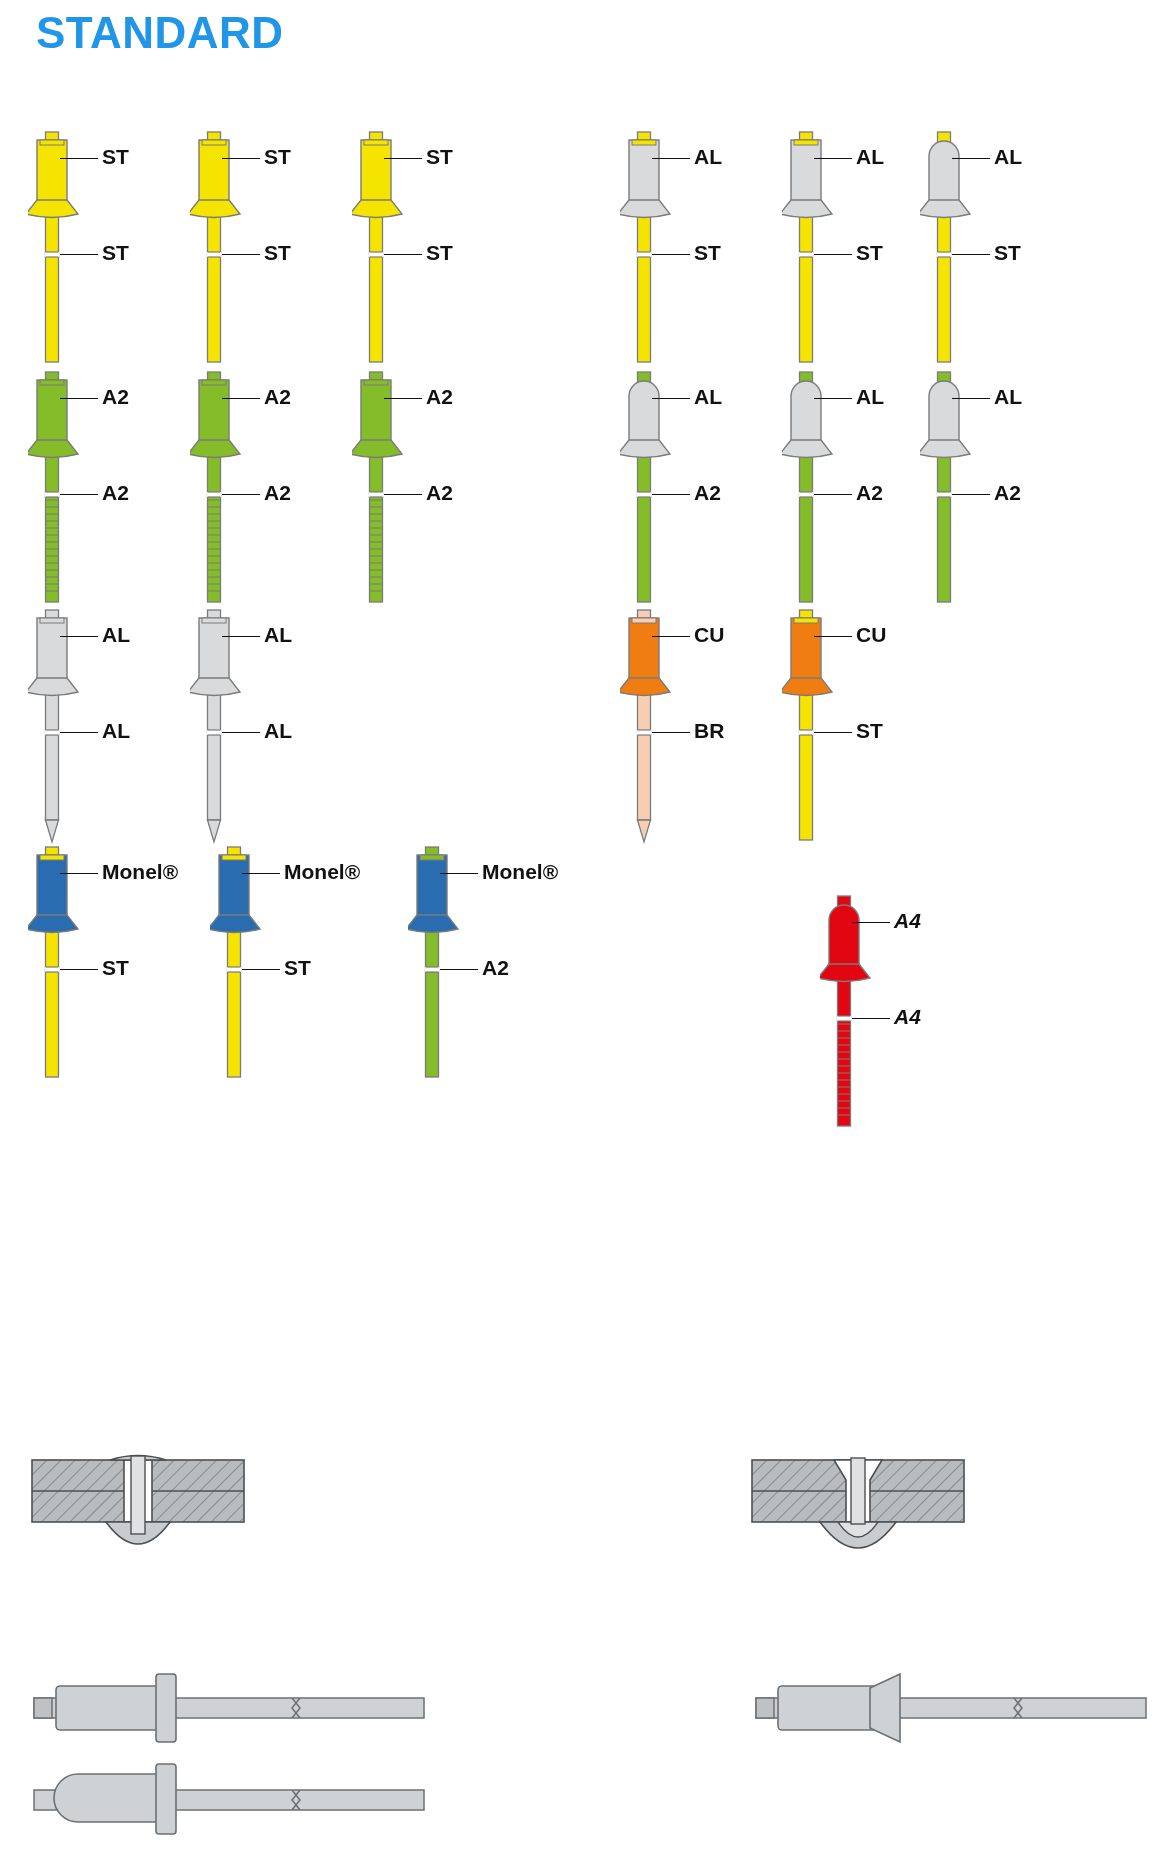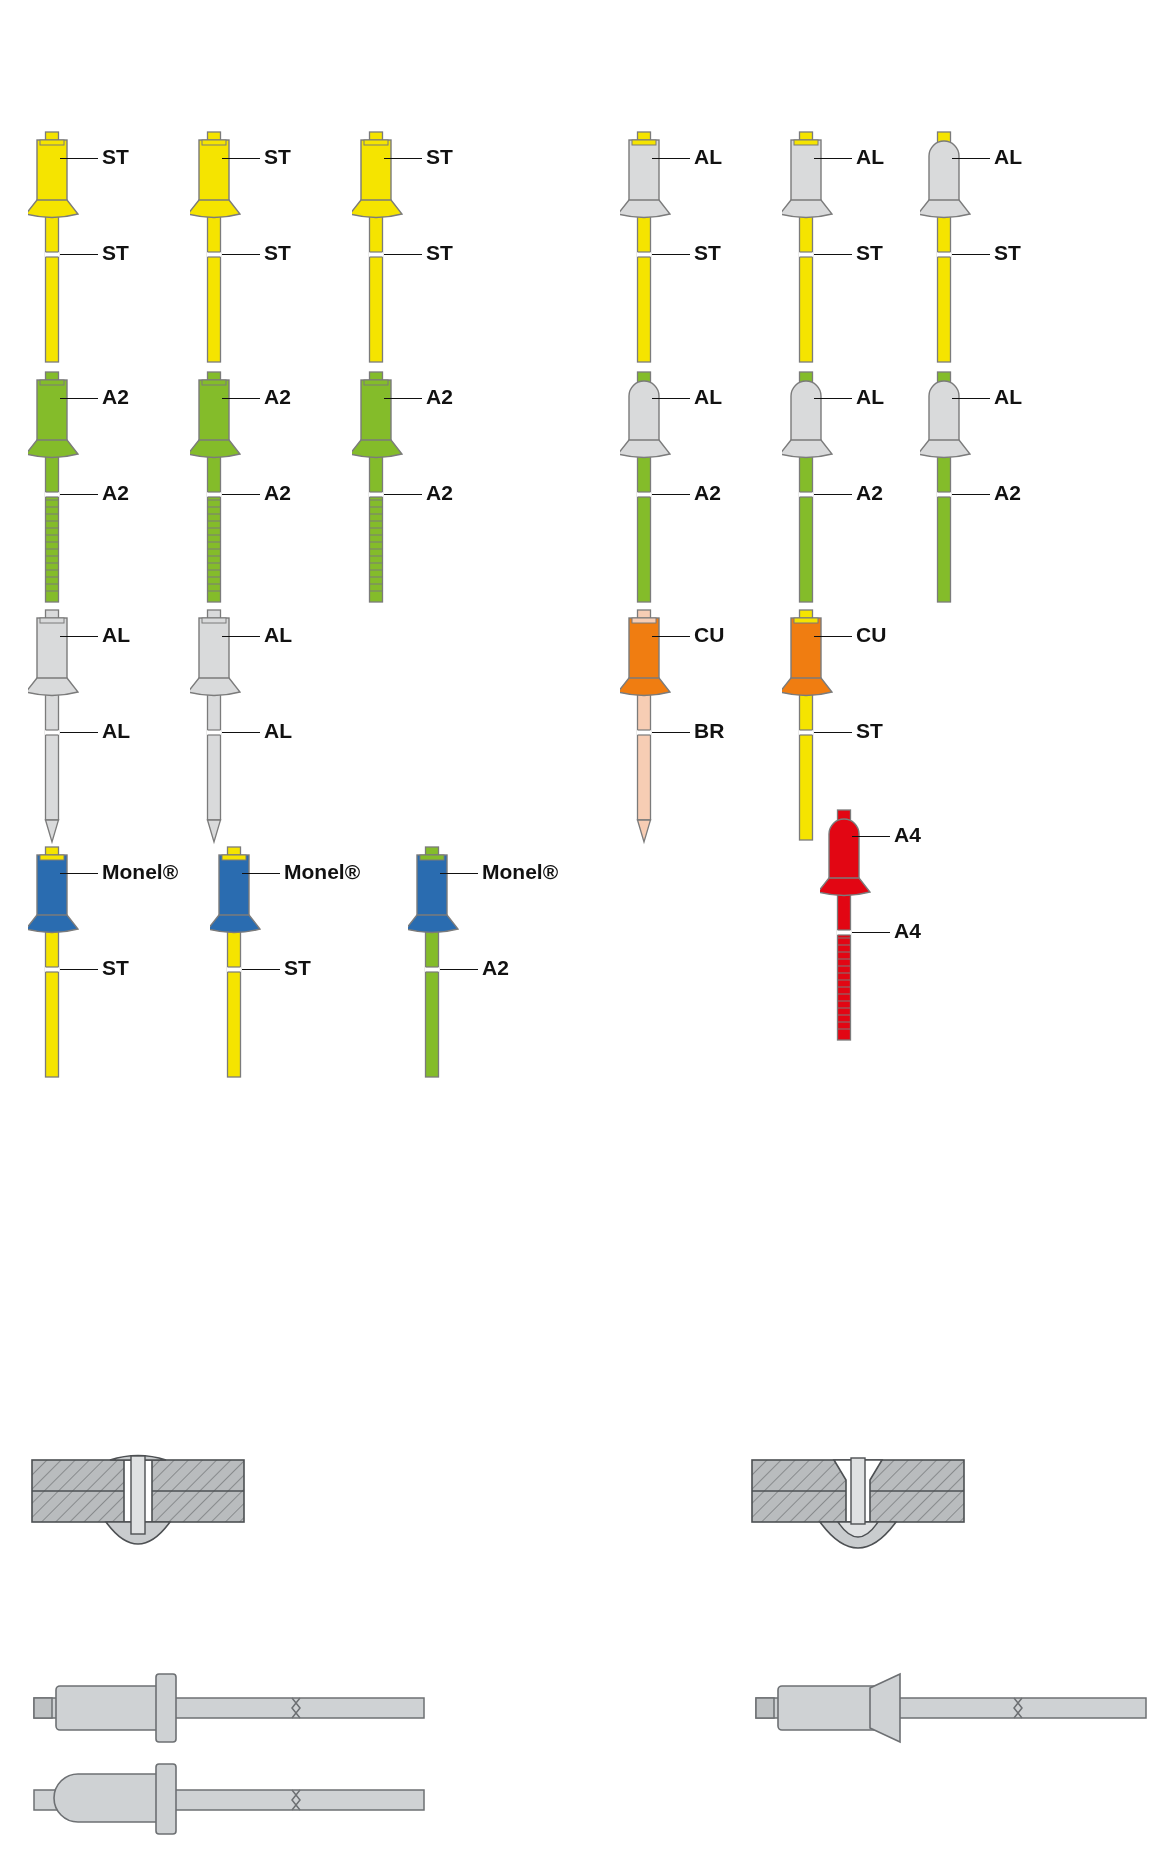--- a/index.html
+++ b/index.html
@@ -59,20 +59,21 @@
   .sec {
     position: absolute;
   }
   svg { display: block; }
 </style>
 </head>
 <body>
 
 <div id="page">
 
+  <div class="title">STANDARD</div>
 
   <div id="rivet-layer">
       <div class="rivet" style="left: 28px; top: 130px;">
         <div class="art">
           <svg width="70" height="240" viewBox="0 0 70 240">
             <rect x="17.5" y="2" width="13" height="230" fill="#f5e400" stroke="#7b7b7b" stroke-width="1.3"></rect>
             <rect x="17" y="122" width="14" height="5" fill="#ffffff"></rect>
             <line x1="17.5" y1="122" x2="30.5" y2="122" stroke="#7b7b7b" stroke-width="1.2"></line>
             <line x1="17.5" y1="127" x2="30.5" y2="127" stroke="#7b7b7b" stroke-width="1.2"></line>
             <rect x="9" y="10" width="30" height="62" fill="#f5e400" stroke="#7b7b7b" stroke-width="1.4"></rect>
@@ -471,21 +472,21 @@
             <path d="M-2 84 L9 70
       L39 70 L50 84
       q-26 7 -52 0 Z" fill="#2a6cb0" stroke="#7b7b7b" stroke-width="1.4"></path>
           </svg>
         </div>
         <div class="leader" style="left: 32px; top: 28px; width: 38px;"></div>
         <div class="lbl" style="left: 74px; top: 15px;">Monel®</div>
         <div class="leader" style="left: 32px; top: 124px; width: 38px;"></div>
         <div class="lbl" style="left: 74px; top: 111px;">A2</div>
       </div>
-      <div class="rivet" style="left: 820px; top: 808px;">
+      <div class="rivet" style="left: 820px; top: 894px; font-style: italic;">
         <div class="art">
           <svg width="70" height="240" viewBox="0 0 70 240">
             <rect x="17.5" y="2" width="13" height="230" fill="#e20613" stroke="#7b7b7b" stroke-width="1.3"></rect>
             <line x1="17.5" y1="130" x2="30.5" y2="130" stroke="#7b7b7b" stroke-width="1"></line>
             <line x1="17.5" y1="137" x2="30.5" y2="137" stroke="#7b7b7b" stroke-width="1"></line>
             <line x1="17.5" y1="144" x2="30.5" y2="144" stroke="#7b7b7b" stroke-width="1"></line>
             <line x1="17.5" y1="151" x2="30.5" y2="151" stroke="#7b7b7b" stroke-width="1"></line>
             <line x1="17.5" y1="158" x2="30.5" y2="158" stroke="#7b7b7b" stroke-width="1"></line>
             <line x1="17.5" y1="165" x2="30.5" y2="165" stroke="#7b7b7b" stroke-width="1"></line>
             <line x1="17.5" y1="172" x2="30.5" y2="172" stroke="#7b7b7b" stroke-width="1"></line>

